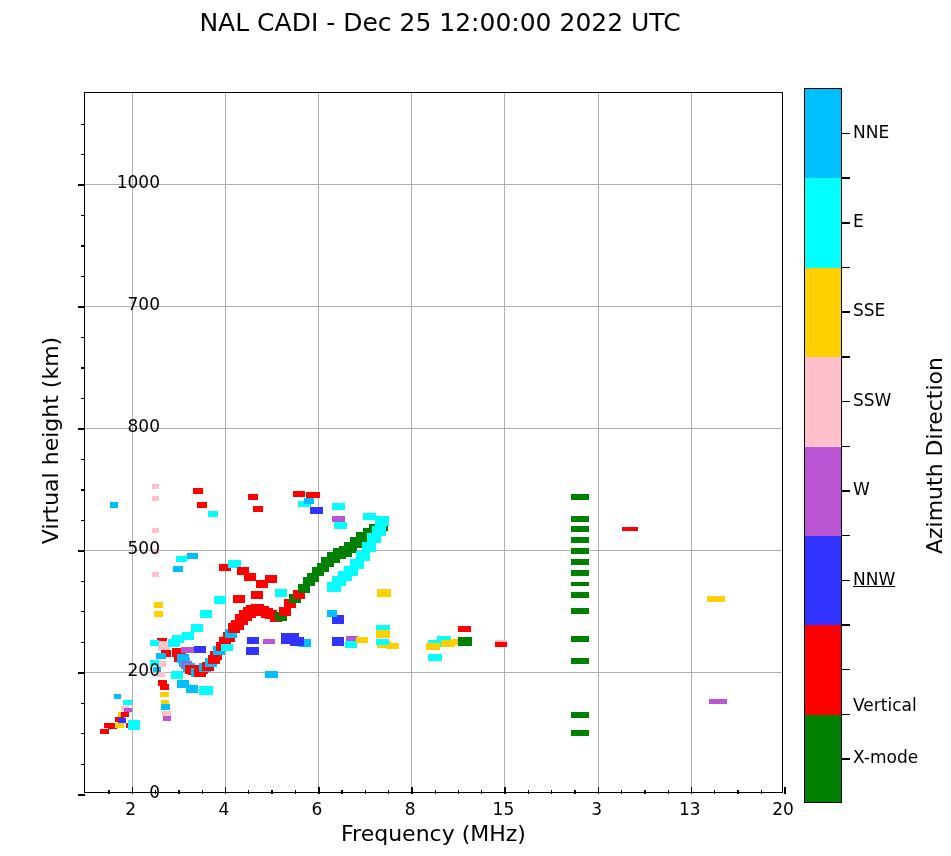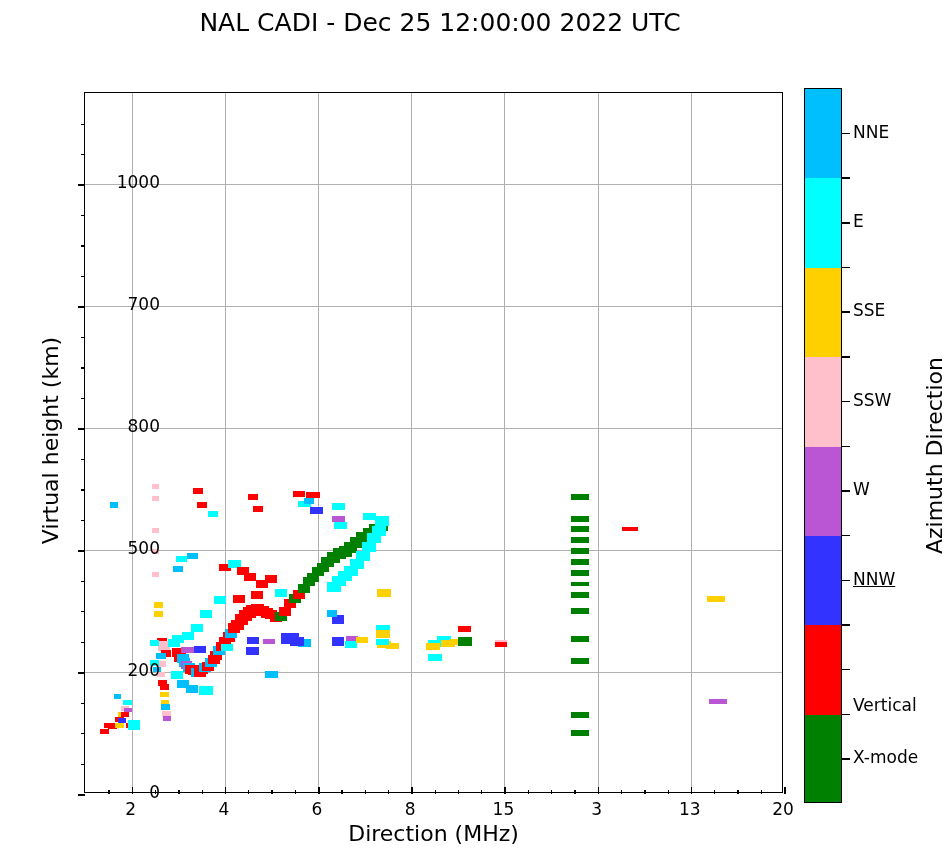--- a/index.html
+++ b/index.html
@@ -313,21 +313,21 @@
     <div class="xtick-minor" style="left: 466px; top: 697px;"></div>
     <div class="xtick-minor" style="left: 489.3px; top: 697px;"></div>
     <div class="xtick-minor" style="left: 535.9px; top: 697px;"></div>
     <div class="xtick-minor" style="left: 559.2px; top: 697px;"></div>
     <div class="xtick-minor" style="left: 582.5px; top: 697px;"></div>
     <div class="xtick-minor" style="left: 629.1px; top: 697px;"></div>
     <div class="xtick-minor" style="left: 652.4px; top: 697px;"></div>
     <div class="xtick-minor" style="left: 675.7px; top: 697px;"></div>
   </div>
 
-<div id="xaxis-title">Direction (MHz)</div>
+<div id="xaxis-title">Frequency (MHz)</div>
 <div id="yaxis-title">Virtual height (km)</div>
 <div id="cbar-title">Azimuth Direction</div>
 
 <div id="colorbar">
     <div class="cb-seg" style="top: 0px; height: 89.88px; background: rgb(0, 191, 255);"></div>
     <div class="cb-seg" style="top: 89.38px; height: 89.88px; background: rgb(0, 255, 255);"></div>
     <div class="cb-seg" style="top: 178.75px; height: 89.88px; background: rgb(255, 208, 0);"></div>
     <div class="cb-seg" style="top: 268.13px; height: 89.88px; background: rgb(255, 192, 203);"></div>
     <div class="cb-seg" style="top: 357.5px; height: 89.88px; background: rgb(186, 85, 211);"></div>
     <div class="cb-seg" style="top: 446.88px; height: 89.88px; background: rgb(51, 51, 255);"></div>

